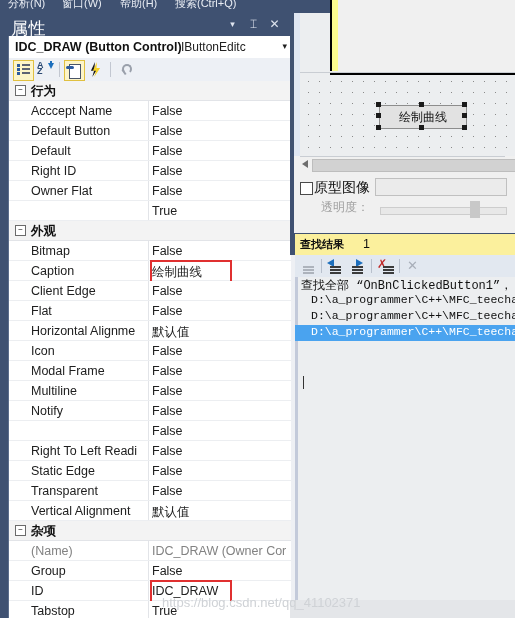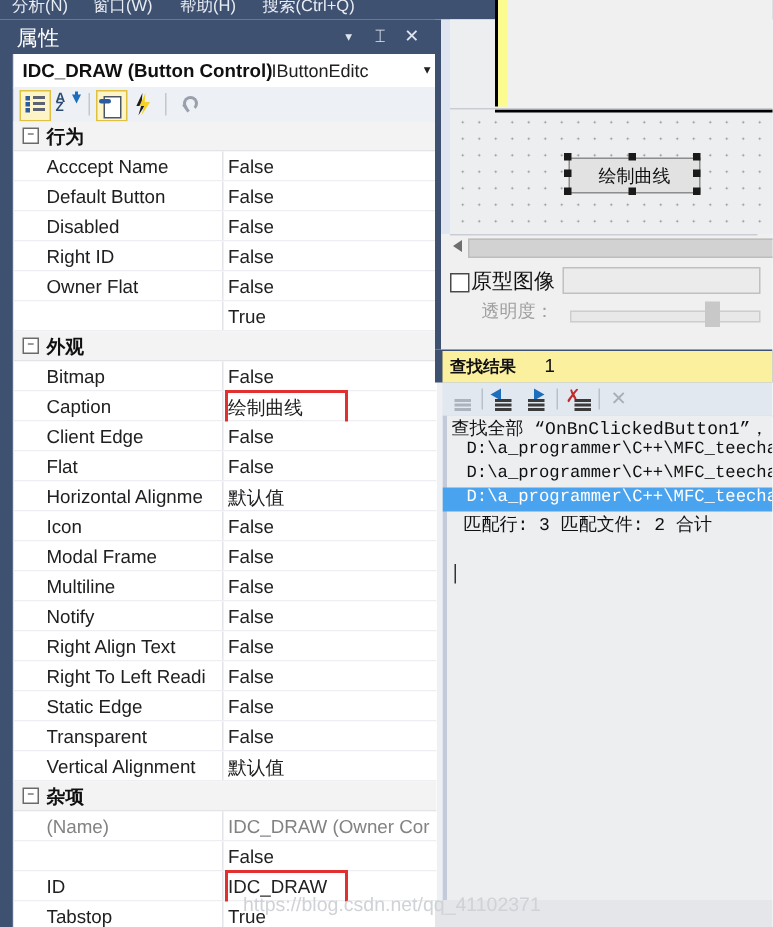--- a/index.html
+++ b/index.html
@@ -27,21 +27,21 @@
   
   #props-window{
     position:absolute;left:0;top:13px;width:290px;height:605px;
     background:#3f5171;
   }
   #props-title{
     position:absolute;left:0;top:0;width:290px;height:23px;
     color:#ffffff;
   }
   #props-title .ttl{
-    position:absolute;left:11px;top:4px;font-size:14px;letter-spacing:.5px;
+    position:absolute;left:11px;top:4px;font-size:17px;letter-spacing:.5px;
   }
   #props-title .tbtn{
     position:absolute;top:4px;width:15px;height:15px;text-align:center;
     line-height:15px;font-size:12px;color:#dfe5ef;cursor:pointer;
   }
   #props-title .tbtn.dd{right:50px;font-size:9px;}
   #props-title .tbtn.pin{right:29px;}
   #props-title .tbtn.cls{right:8px;}
   #props-body{
     position:absolute;left:8px;top:23px;width:282px;height:582px;
@@ -308,21 +308,21 @@
           <span class="pname">Acccept Name</span>
           <i class="vsep"></i>
           <span class="pval">False</span>
         </div>
         <div class="p-row">
           <span class="pname">Default Button</span>
           <i class="vsep"></i>
           <span class="pval">False</span>
         </div>
         <div class="p-row">
-          <span class="pname">Disabled</span>
+          <span class="pname">Default</span>
           <i class="vsep"></i>
           <span class="pval">False</span>
         </div>
         <div class="p-row">
           <span class="pname">Right ID</span>
           <i class="vsep"></i>
           <span class="pval">False</span>
         </div>
         <div class="p-row">
           <span class="pname">Owner Flat</span>
@@ -377,21 +377,20 @@
           <span class="pname">Multiline</span>
           <i class="vsep"></i>
           <span class="pval">False</span>
         </div>
         <div class="p-row">
           <span class="pname">Notify</span>
           <i class="vsep"></i>
           <span class="pval">False</span>
         </div>
         <div class="p-row">
-          <span class="pname">Right Align Text</span>
           <i class="vsep"></i>
           <span class="pval">False</span>
         </div>
         <div class="p-row">
           <span class="pname">Right To Left Readi</span>
           <i class="vsep"></i>
           <span class="pval">False</span>
         </div>
         <div class="p-row">
           <span class="pname">Static Edge</span>
@@ -411,20 +410,21 @@
         <div class="cat-row">
           <span class="exp">−</span>
           <span class="cname">杂项</span>
         </div>
         <div class="p-row">
           <span class="pname dim">(Name)</span>
           <i class="vsep"></i>
           <span class="pval dim">IDC_DRAW (Owner Cor</span>
         </div>
         <div class="p-row">
+          <span class="pname">Group</span>
           <i class="vsep"></i>
           <span class="pval">False</span>
         </div>
         <div class="p-row">
           <span class="pname">ID</span>
           <i class="vsep"></i>
           <span class="pval">IDC_DRAW</span>
           <i class="hl-box"></i>
         </div>
         <div class="p-row">
@@ -515,17 +515,16 @@
   </div>
 </div>
 
 <div id="find-body">
   <i class="vedge"></i>
   <i class="caret"></i>
 <div class="fline head">查找全部 “OnBnClickedButton1”， 子文</div>
     <div class="fline path">D:\a_programmer\C++\MFC_teechart\</div>
     <div class="fline path">D:\a_programmer\C++\MFC_teechart\</div>
     <div class="fline path sel">D:\a_programmer\C++\MFC_teechart\</div>
-    <div class="fline sum">匹配行:  3    匹配文件:  2    合计</div>
   </div>
 
 <div id="bottom-strip"></div>
 <div id="watermark">https://blog.csdn.net/qq_41102371</div>
 
 </body></html>

